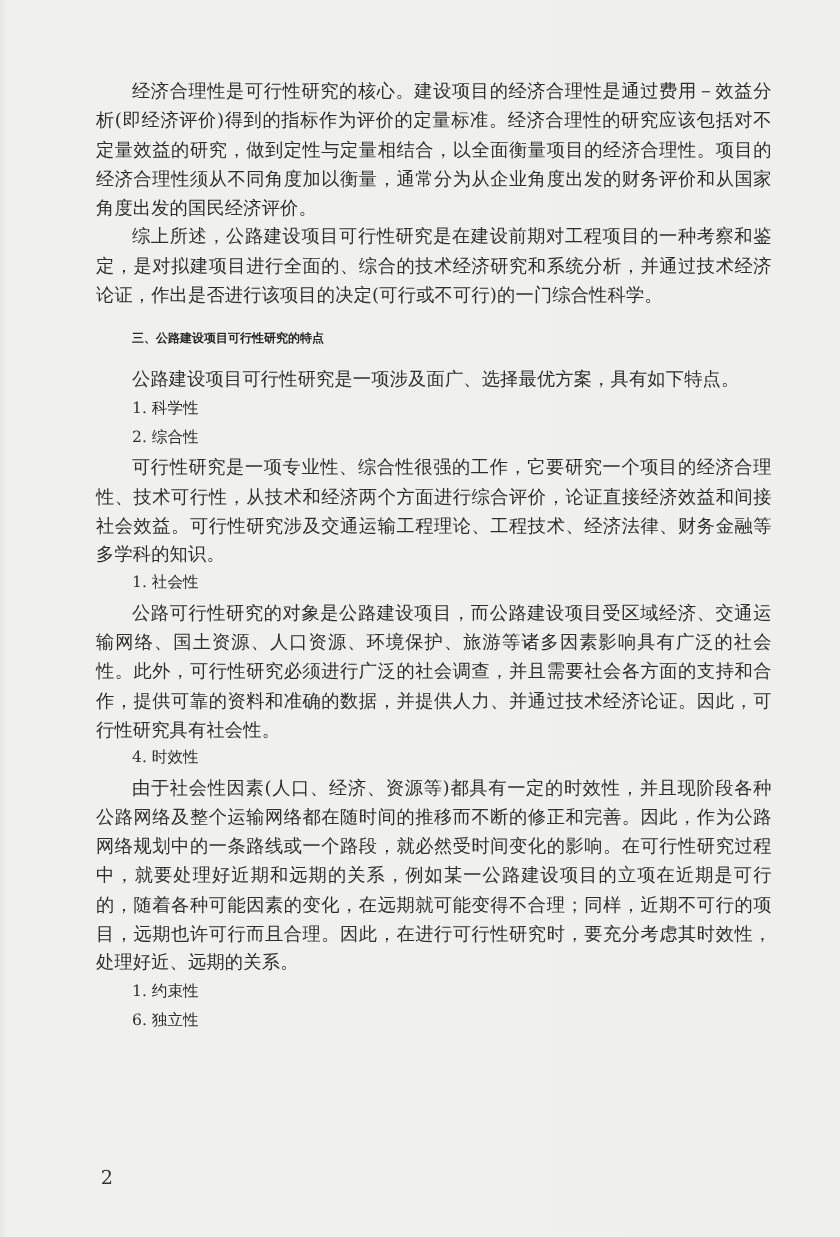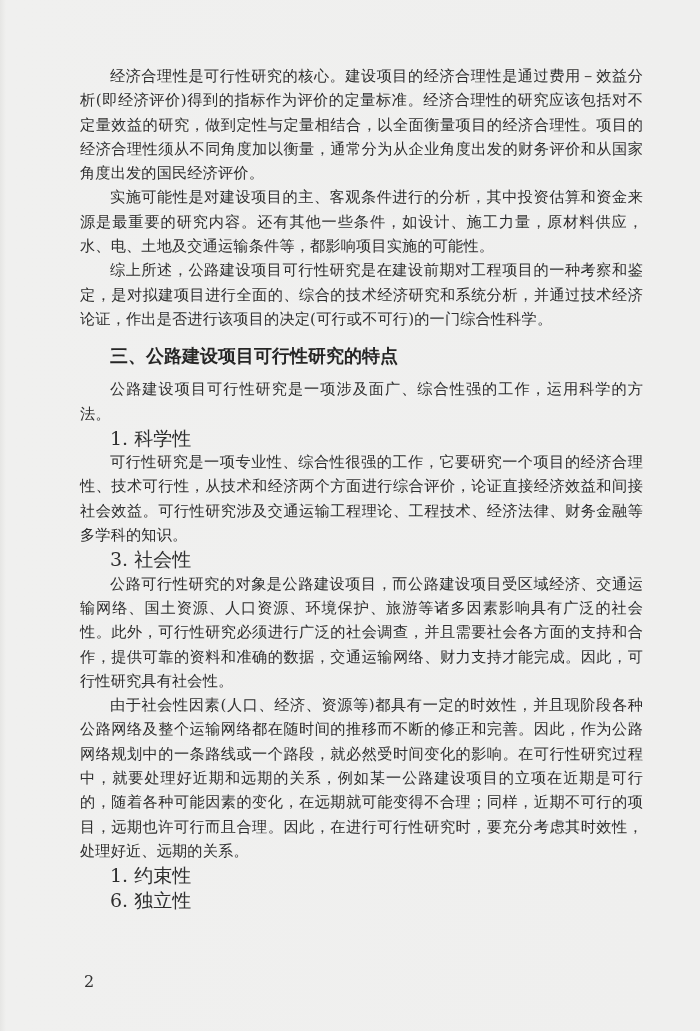--- a/index.html
+++ b/index.html
@@ -22,64 +22,65 @@
       line-height: 24.3px;
       text-align: justify;
       text-align-last: left;
       letter-spacing: 0.15px;
     }
     .indent { text-indent: 30px; }
     .heading {
       margin: 13px 0 9px 0;
       padding-left: 30px;
       font-family: "DejaVu Sans", "Liberation Sans", sans-serif;
-      font-size: 18px;
+      font-size: 10px;
       line-height: 24px;
       color: #262626;
     }
     .subhead {
       margin: 0;
       padding-left: 30px;
-      font-size: 19px;
+      font-size: 13px;
       line-height: 24.3px;
     }
     .page-number {
       position: absolute;
       left: 84px; top: 972px;
       font-size: 16px;
       color: #333;
     }
   </style>
 </head>
 <body>
 
 <div class="page">
 
   <p class="para indent">经济合理性是可行性研究的核心。建设项目的经济合理性是通过费用－效益分析(即经济评价)得到的指标作为评价的定量标准。经济合理性的研究应该包括对不定量效益的研究，做到定性与定量相结合，以全面衡量项目的经济合理性。项目的经济合理性须从不同角度加以衡量，通常分为从企业角度出发的财务评价和从国家角度出发的国民经济评价。</p>
-  <p class="para indent">实施可能性是对建设项目的主、客观条件进行的分析，其中投资估算和资金来源是最重要的研究内容。还有其他一些条件，如设计、施工力量，原材料供应，水、电、土地及交通运输条件等，都影响项目实施的可能性。</p>
   <p class="para indent">综上所述，公路建设项目可行性研究是在建设前期对工程项目的一种考察和鉴定，是对拟建项目进行全面的、综合的技术经济研究和系统分析，并通过技术经济论证，作出是否进行该项目的决定(可行或不可行)的一门综合性科学。</p>
 
   <h3 class="heading">三、公路建设项目可行性研究的特点</h3>
 
-  <p class="para indent">公路建设项目可行性研究是一项涉及面广、综合性强的工作，运用科学的方法。</p>
+  <p class="para indent">公路建设项目可行性研究是一项涉及面广、选择最优方案，具有如下特点。</p>
 
   <div>
     <p class="subhead">1. 科学性</p>
   </div>
 
   <div>
+    <p class="subhead">2. 综合性</p>
     <p class="para indent">可行性研究是一项专业性、综合性很强的工作，它要研究一个项目的经济合理性、技术可行性，从技术和经济两个方面进行综合评价，论证直接经济效益和间接社会效益。可行性研究涉及交通运输工程理论、工程技术、经济法律、财务金融等多学科的知识。</p>
   </div>
 
   <div>
-    <p class="subhead">3. 社会性</p>
-    <p class="para indent">公路可行性研究的对象是公路建设项目，而公路建设项目受区域经济、交通运输网络、国土资源、人口资源、环境保护、旅游等诸多因素影响具有广泛的社会性。此外，可行性研究必须进行广泛的社会调查，并且需要社会各方面的支持和合作，提供可靠的资料和准确的数据，交通运输网络、财力支持才能完成。因此，可行性研究具有社会性。</p>
+    <p class="subhead">1. 社会性</p>
+    <p class="para indent">公路可行性研究的对象是公路建设项目，而公路建设项目受区域经济、交通运输网络、国土资源、人口资源、环境保护、旅游等诸多因素影响具有广泛的社会性。此外，可行性研究必须进行广泛的社会调查，并且需要社会各方面的支持和合作，提供可靠的资料和准确的数据，并提供人力、并通过技术经济论证。因此，可行性研究具有社会性。</p>
   </div>
 
   <div>
+    <p class="subhead">4. 时效性</p>
     <p class="para indent">由于社会性因素(人口、经济、资源等)都具有一定的时效性，并且现阶段各种公路网络及整个运输网络都在随时间的推移而不断的修正和完善。因此，作为公路网络规划中的一条路线或一个路段，就必然受时间变化的影响。在可行性研究过程中，就要处理好近期和远期的关系，例如某一公路建设项目的立项在近期是可行的，随着各种可能因素的变化，在远期就可能变得不合理；同样，近期不可行的项目，远期也许可行而且合理。因此，在进行可行性研究时，要充分考虑其时效性，处理好近、远期的关系。</p>
   </div>
 
   <div>
     <p class="subhead">1. 约束性</p>
   </div>
 
   <div>
     <p class="subhead">6. 独立性</p>
 

